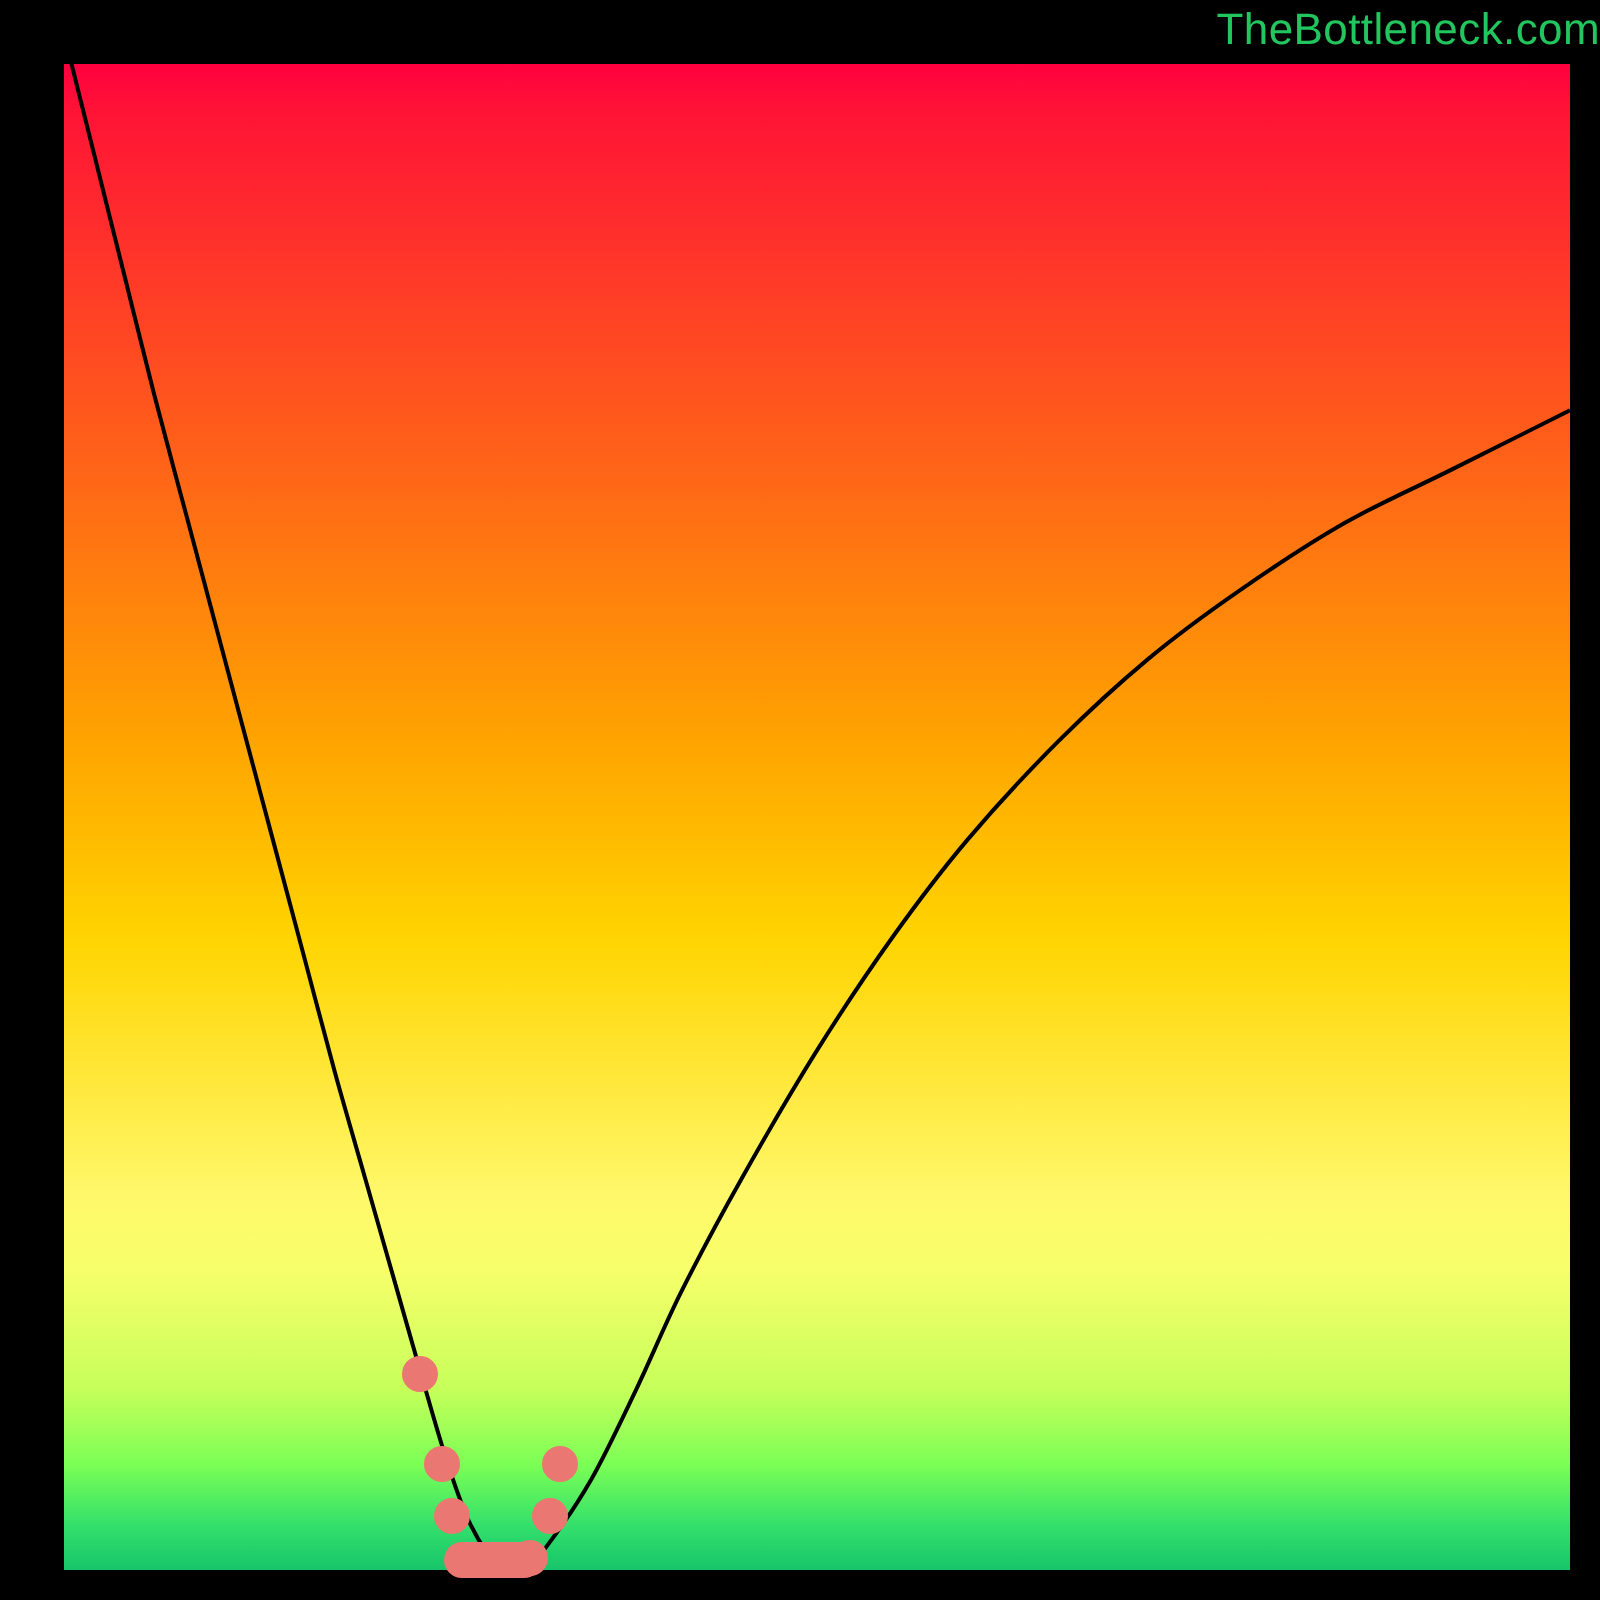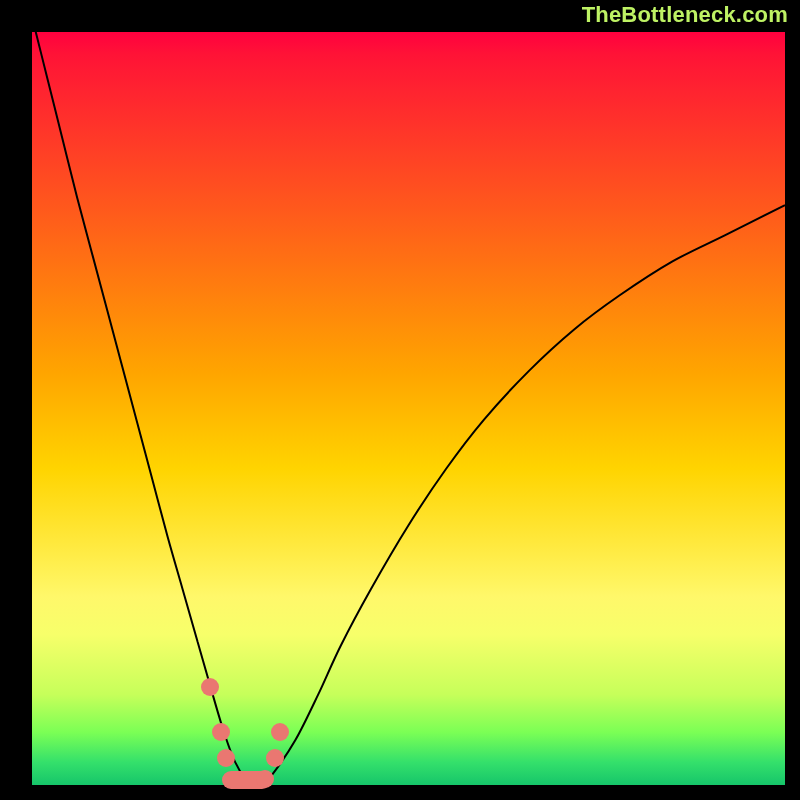--- a/index.html
+++ b/index.html
@@ -7,24 +7,24 @@
     width: 800px;
     height: 800px;
     background: #000;
     position: relative;
     font-family: Arial, Helvetica, sans-serif;
     overflow: hidden;
   }
   .attribution {
     position: absolute;
     top: 2px;
-    right: 12px;
-    color: #bef264;
+    right: 0;
+    color: #22c55e;
     font-size: 22px;
-    font-weight: 700;
+    font-weight: 400;
     z-index: 30;
     letter-spacing: 0.2px;
   }
   .plot {
     position: absolute;
     left: 32px;
     top: 32px;
     width: 753px;
     height: 753px;
     background: linear-gradient(

